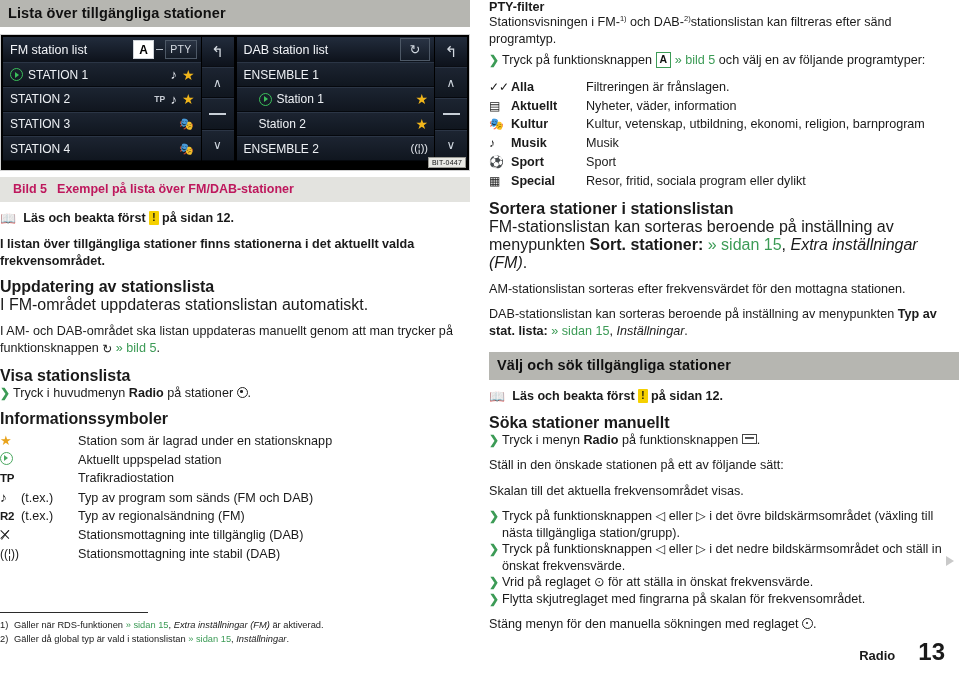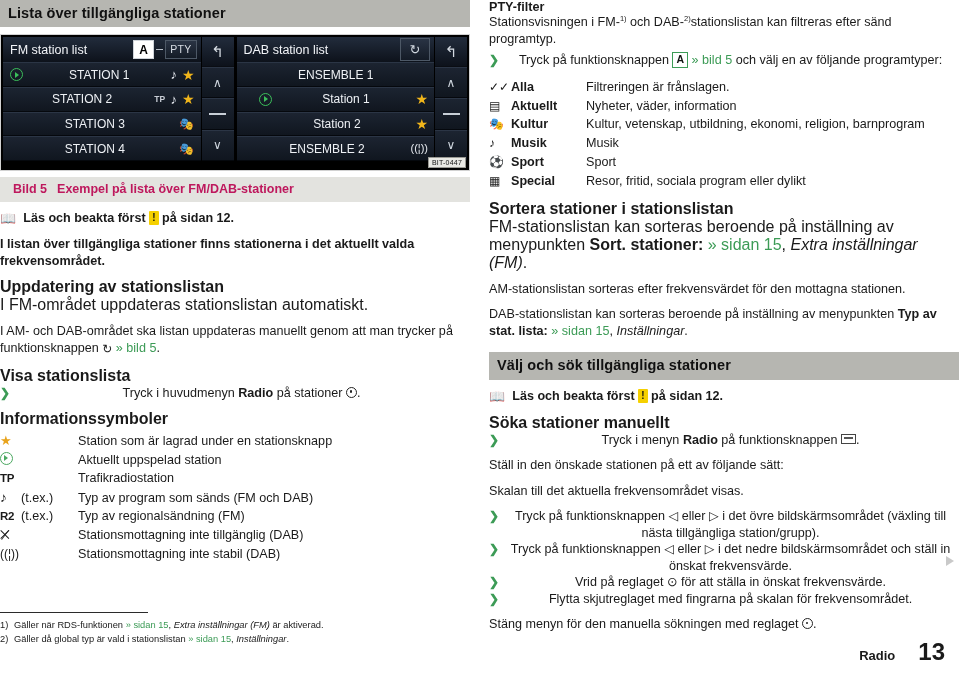--- a/index.html
+++ b/index.html
@@ -79,21 +79,21 @@
 
   .row {
     height:26px; display:flex; align-items:center;
     background:linear-gradient(#1c2431,#10161f);
     border-bottom:1px solid #05080d;
     border-top:1px solid #2b3545;
     color:#eef1f5; font-size:12px; padding:0 6px 0 7px;
     position:relative;
   }
   .row.indent { padding-left:22px; }
-  .row .lbl { flex:1 1 auto; white-space:nowrap;text-align:center; }
+  .row .lbl { flex:1 1 auto; white-space:nowrap; }
   .row .icons { display:flex; align-items:center; gap:5px; }
   .row .tp { font-size:8.5px; font-weight:bold; color:#c9ced6; letter-spacing:.2px; }
   .star { color:#f0b51b; font-size:14px; line-height:1; }
   .note { color:#e8ecf2; font-size:13px; line-height:1; }
   .masks { font-size:12px; line-height:1; filter:grayscale(.1); }
   .ant { color:#e4e8ee; font-size:11px; line-height:1; }
   .play {
     width:11px; height:11px; border:1.3px solid #3bbf5a; border-radius:50%;
     display:inline-flex; align-items:center; justify-content:center;
     margin-right:5px; flex:0 0 auto;
@@ -134,21 +134,21 @@
   .note-line { display:flex; align-items:flex-start; gap:7px; font-size:12.6px; font-weight:bold; }
   .book-icon { font-size:13px; line-height:1.25; color:#111; flex:0 0 auto; }
   .warn-badge {
     display:inline-block; background:#f5d000; color:#111;
     font-weight:bold; font-size:10px; line-height:11px;
     padding:1px 3px 2px 3px; vertical-align:1px; border-radius:1px;
   }
 
   .bullet { display:flex; align-items:flex-start; font-size:12.6px; line-height:1.31; }
   .bullet .arw { color:#3c9b56; font-weight:bold; margin-right:3px; flex:0 0 auto; font-size:12px; line-height:1.35; }
-  .bullet .txt { flex:1 1 auto;text-align:center; }
+  .bullet .txt { flex:1 1 auto; }
 
   .knob {
     display:inline-block; width:9px; height:9px; border:1.2px solid #222; border-radius:50%;
     position:relative; vertical-align:-1px;
   }
   .knob::after { content:""; position:absolute; left:2.6px; top:2.6px; width:2.6px; height:2.6px; background:#222; border-radius:50%; }
   .refresh-g { display:inline-block; font-size:12px; vertical-align:-1px; }
   .keybox {
     display:inline-block; border:1px solid #3c9b56; color:#111;
     font-weight:bold; font-size:10.5px; line-height:11px;
@@ -325,21 +325,21 @@
     <div class="note-line gap">
       <span class="book-icon">📖</span>
       <span><span>Läs och beakta först</span>
         <span class="warn-badge">!</span>
         <span>på sidan 12.</span></span>
     </div>
 
     <p class="gap"><b>I listan över tillgängliga stationer finns stationerna i det aktuellt valda frekvensområdet.</b></p>
 
     <div class="gap">
-      <div class="b">Uppdatering av stationslistan</div>
+      <div class="b">Uppdatering av stationslista</div>
       <div>I FM-området uppdateras stationslistan automatiskt.</div>
     </div>
 
     <p class="gap"><span>I AM- och DAB-området ska listan uppdateras manuellt genom att man trycker på funktionsknappen</span> <span class="refresh-g">↻</span> <span class="link">» bild 5</span><span>.</span></p>
 
     <div class="gap">
       <div class="b">Visa stationslista</div>
       <div class="bullet">
         <span class="arw">❯</span>
         <span class="txt"><span>Tryck i huvudmenyn</span> <b>Radio</b> <span>på stationer</span> <span class="knob"></span><span>.</span></span>

